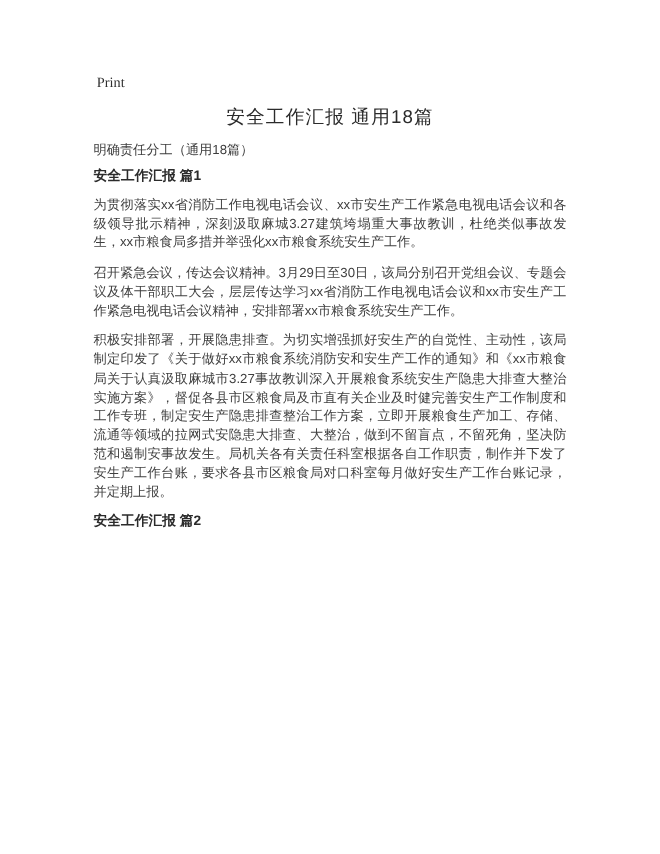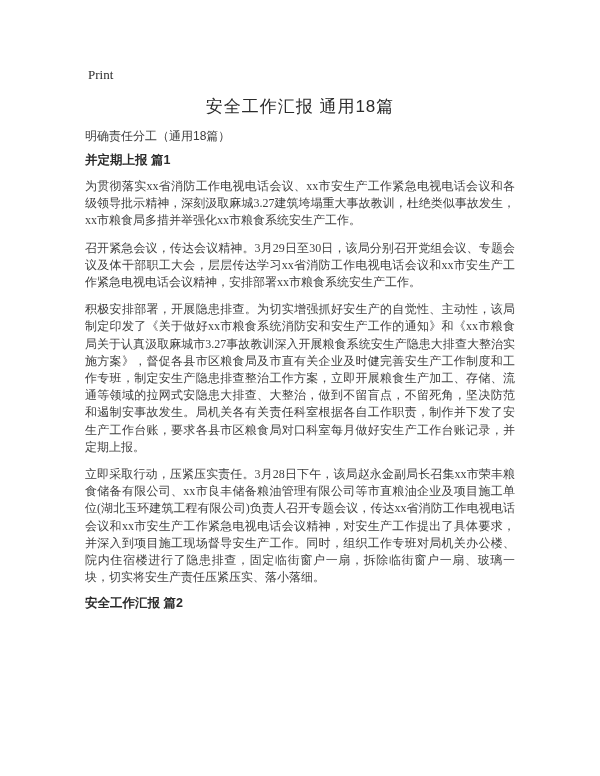--- a/index.html
+++ b/index.html
@@ -58,44 +58,42 @@
     line-height: 15px;
     margin: 0 0 10px 0;
   }
   .body-para {
     font-size: 12px;
     line-height: 17.2px;
     color: #3f3f3f;
     margin: 0 0 10px 0;
     text-align: justify;
     word-break: break-all;
-    font-family: Liberation Serif, serif;
   }
 </style>
 </head>
 <body>
 
 <div class="page">
 
   <span class="print-label">Print</span>
 
   <div class="content">
 
     <h1 class="doc-title">安全工作汇报 通用18篇</h1>
 
     <p class="subtitle">明确责任分工（通用18篇）</p>
 
-    <h2 class="sec-heading">并定期上报 篇1</h2>
+    <h2 class="sec-heading">安全工作汇报 篇1</h2>
 
     <p class="body-para">为贯彻落实xx省消防工作电视电话会议、xx市安生产工作紧急电视电话会议和各级领导批示精神，深刻汲取麻城3.27建筑垮塌重大事故教训，杜绝类似事故发生，xx市粮食局多措并举强化xx市粮食系统安生产工作。</p>
 
     <p class="body-para">召开紧急会议，传达会议精神。3月29日至30日，该局分别召开党组会议、专题会议及体干部职工大会，层层传达学习xx省消防工作电视电话会议和xx市安生产工作紧急电视电话会议精神，安排部署xx市粮食系统安生产工作。</p>
 
 
     <p class="body-para">积极安排部署，开展隐患排查。为切实增强抓好安生产的自觉性、主动性，该局制定印发了《关于做好xx市粮食系统消防安和安生产工作的通知》和《xx市粮食局关于认真汲取麻城市3.27事故教训深入开展粮食系统安生产隐患大排查大整治实施方案》，督促各县市区粮食局及市直有关企业及时健完善安生产工作制度和工作专班，制定安生产隐患排查整治工作方案，立即开展粮食生产加工、存储、流通等领域的拉网式安隐患大排查、大整治，做到不留盲点，不留死角，坚决防范和遏制安事故发生。局机关各有关责任科室根据各自工作职责，制作并下发了安生产工作台账，要求各县市区粮食局对口科室每月做好安生产工作台账记录，并定期上报。</p>
 
-    <p class="body-para">立即采取行动，压紧压实责任。3月28日下午，该局赵永金副局长召集xx市荣丰粮食储备有限公司、xx市良丰储备粮油管理有限公司等市直粮油企业及项目施工单位(湖北玉环建筑工程有限公司)负责人召开专题会议，传达xx省消防工作电视电话会议和xx市安生产工作紧急电视电话会议精神，对安生产工作提出了具体要求，并深入到项目施工现场督导安生产工作。同时，组织工作专班对局机关办公楼、院内住宿楼进行了隐患排查，固定临街窗户一扇，拆除临街窗户一扇、玻璃一块，切实将安生产责任压紧压实、落小落细。</p>
 
     <h2 class="sec-heading">安全工作汇报 篇2</h2>
 
 
   </div>
 </div>
 
 </body></html>

